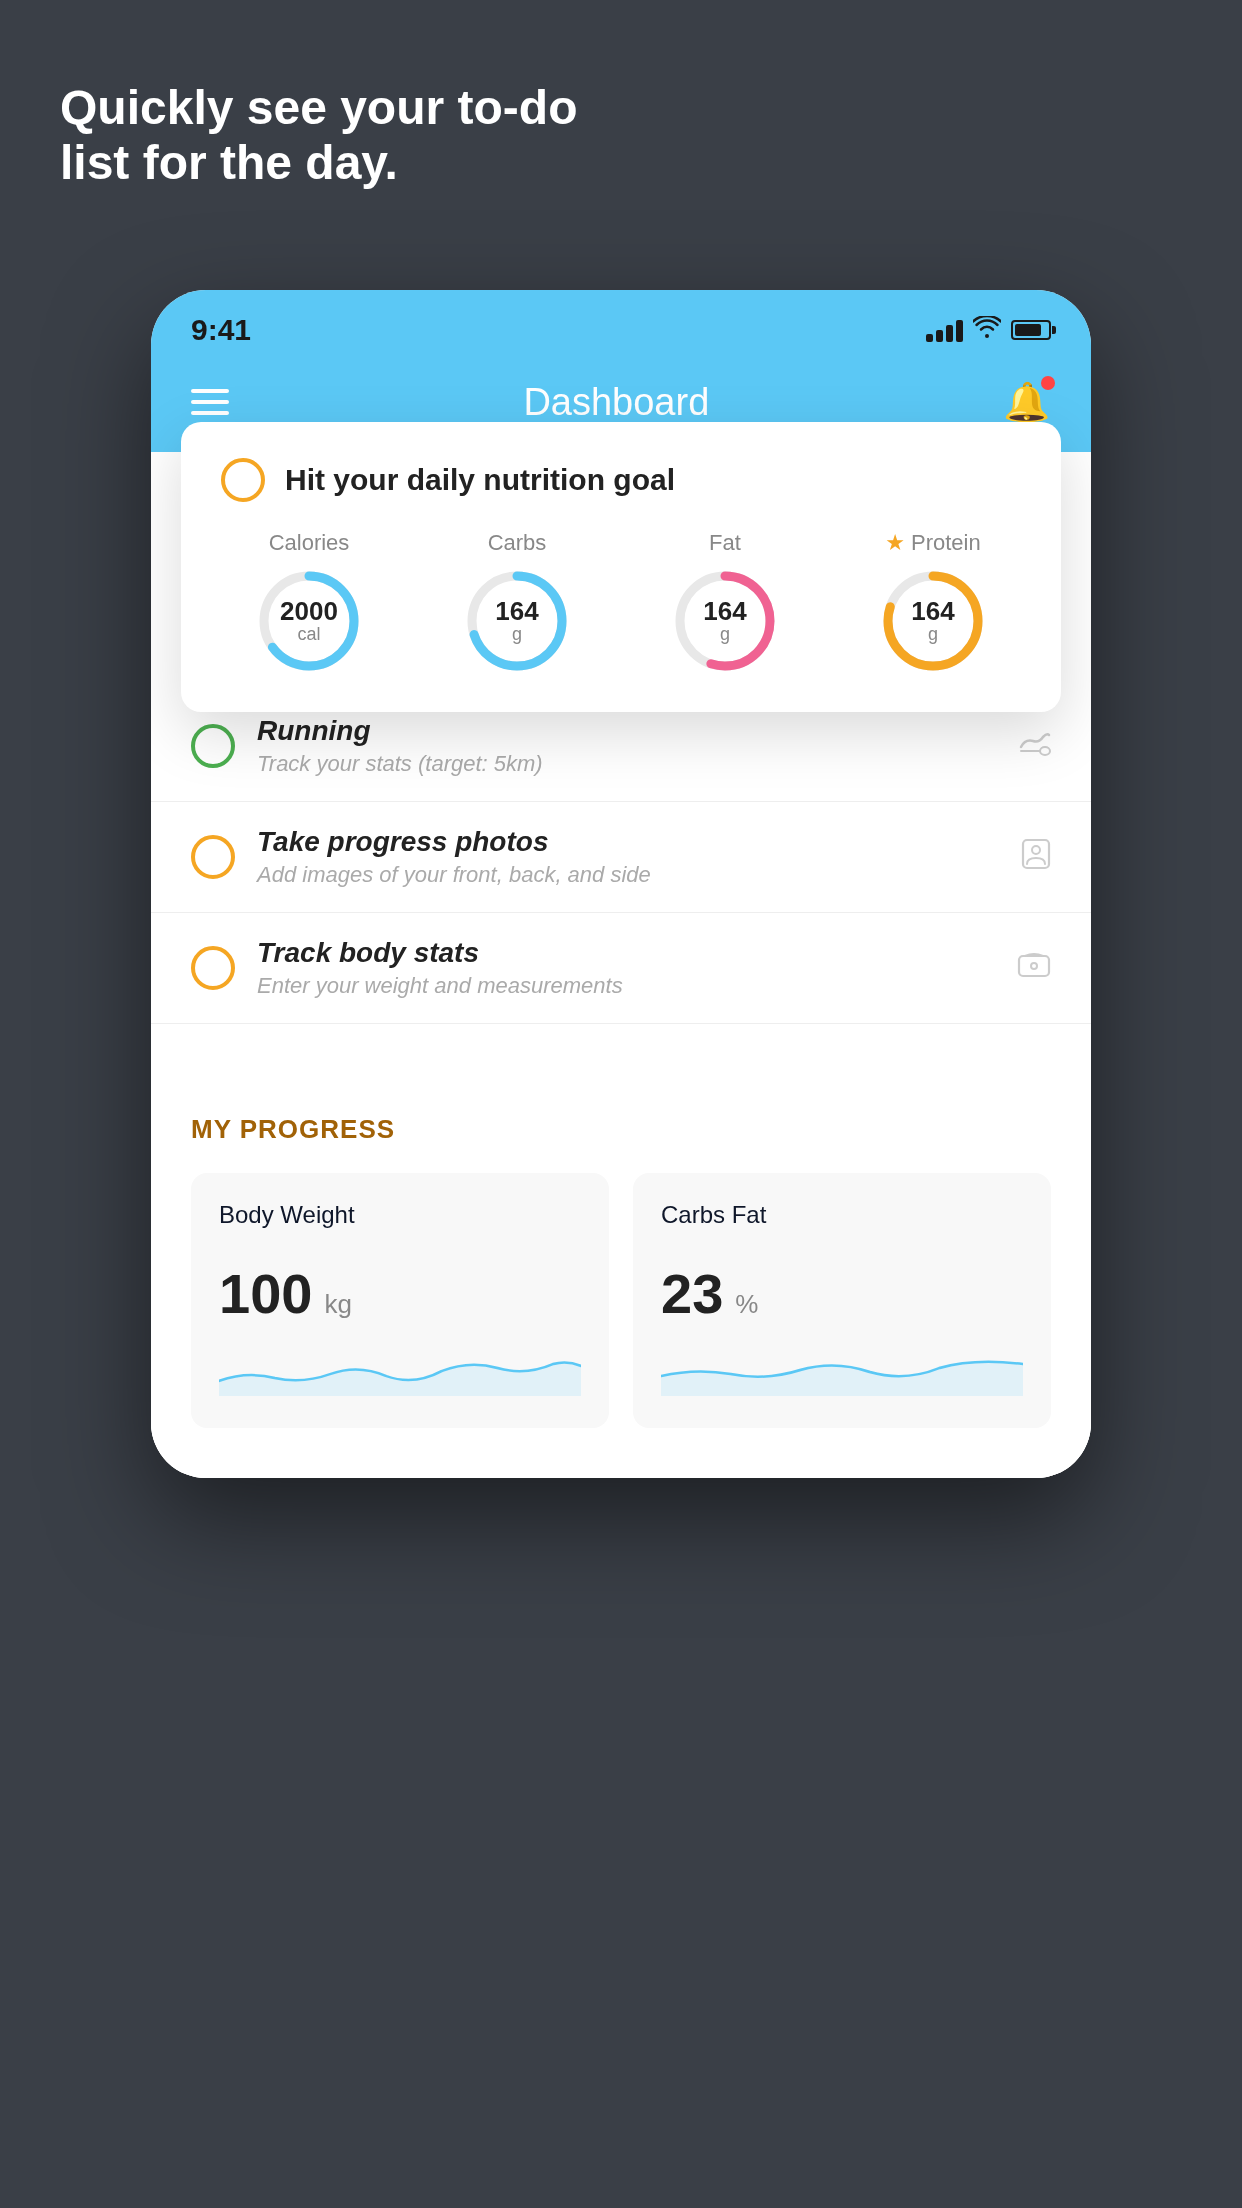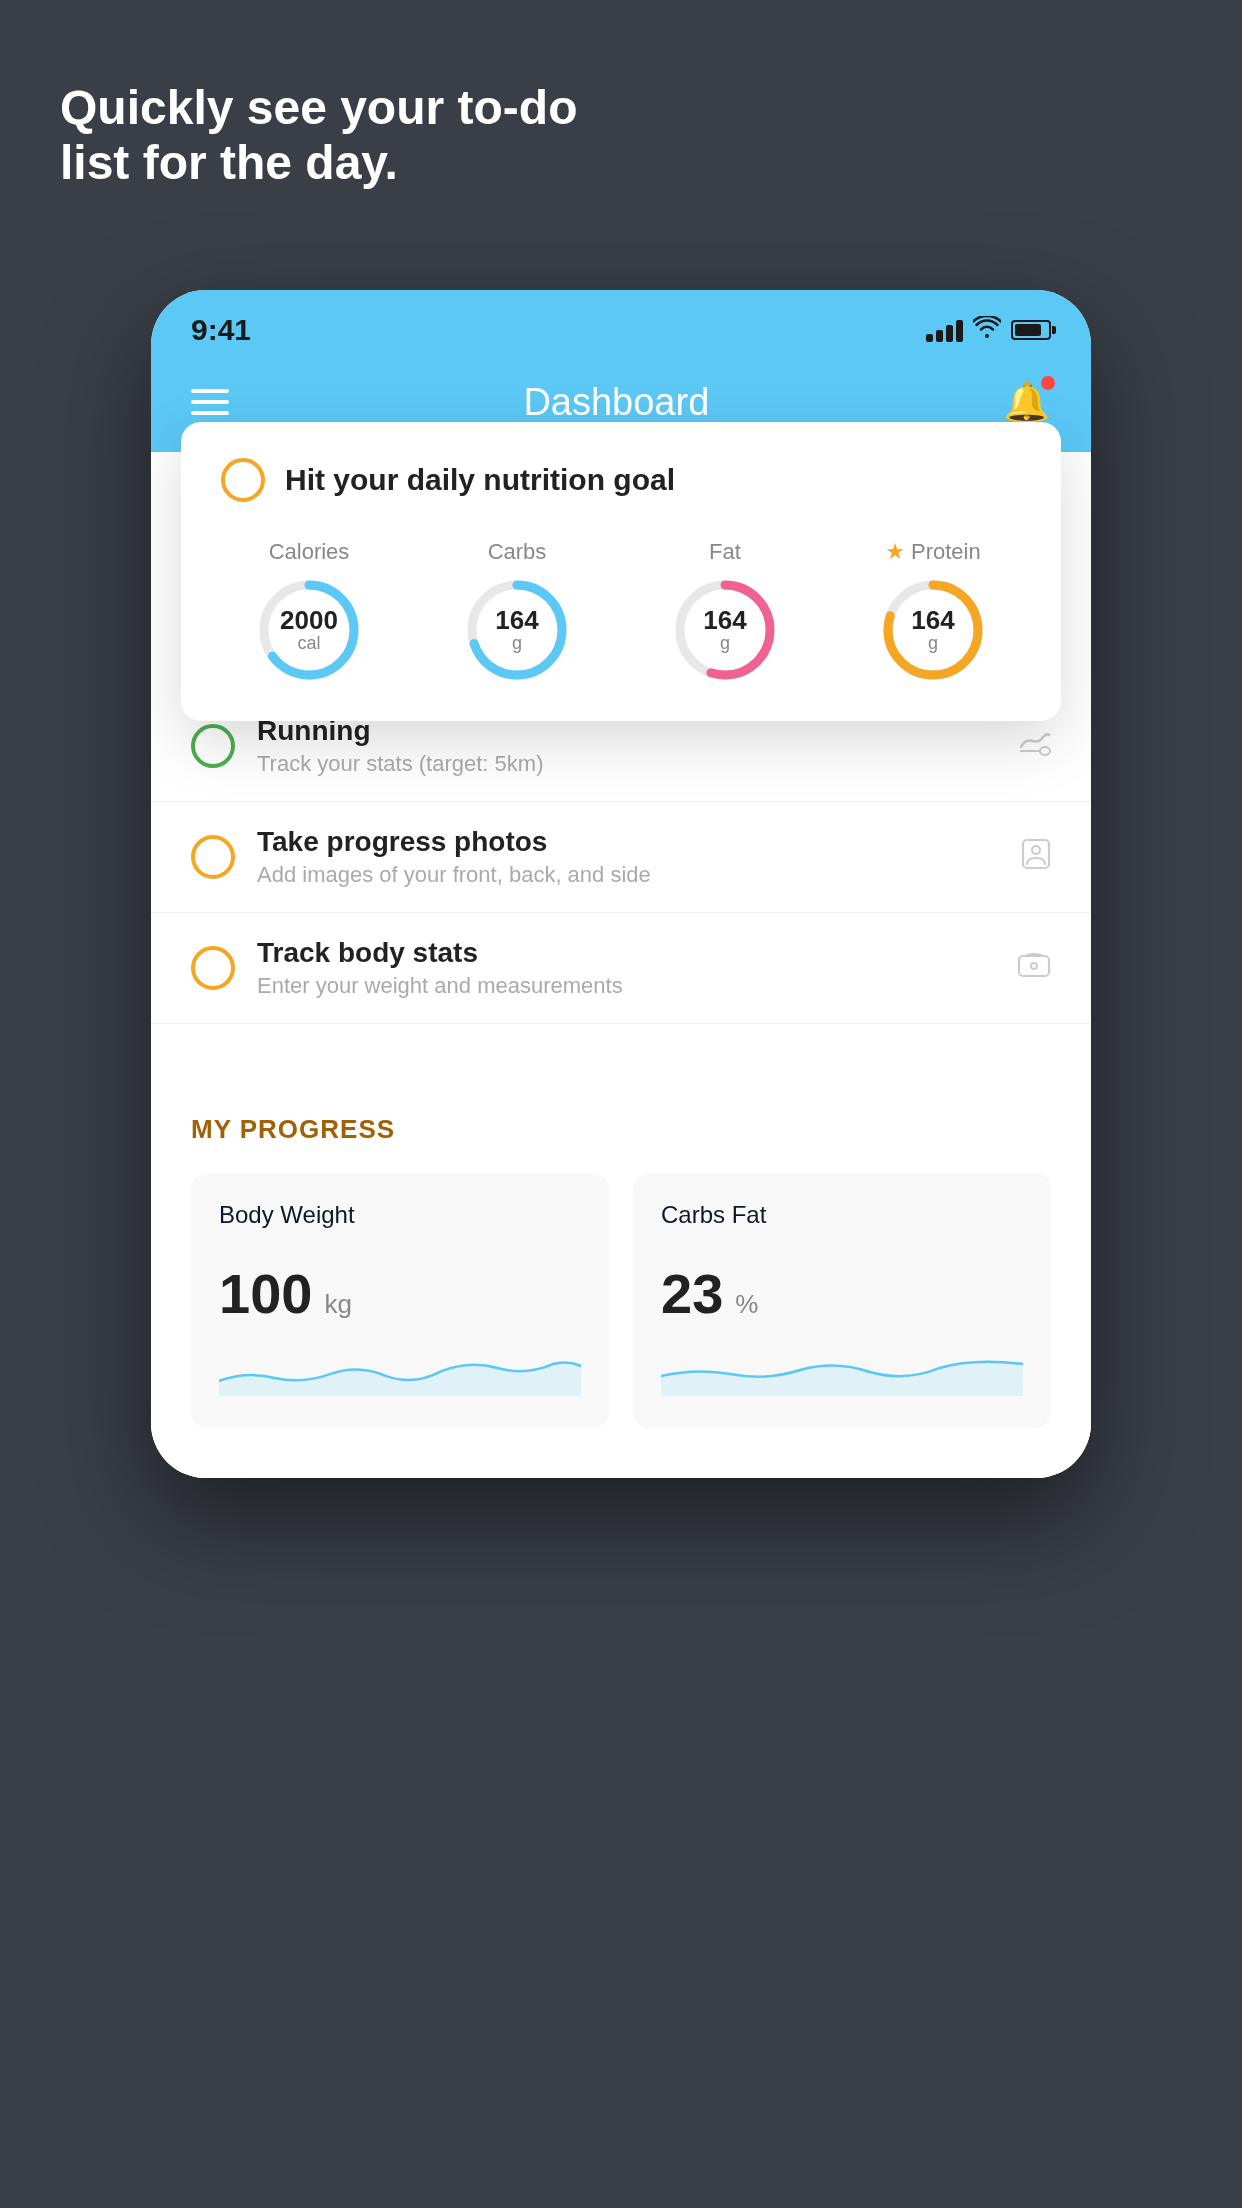--- a/index.html
+++ b/index.html
@@ -176,21 +176,21 @@
       background: white;
       border-radius: 20px;
       padding: 36px 40px;
       box-shadow: 0 20px 60px rgba(0,0,0,0.15);
       z-index: 10;
     }
     .card-header {
       display: flex;
       align-items: center;
       gap: 20px;
-      margin-bottom: 37px;
+      margin-bottom: 28px;
     }
     .circle-check {
       width: 44px;
       height: 44px;
       border-radius: 50%;
       border: 4px solid #f5a623;
       background: transparent;
       flex-shrink: 0;
     }
     .card-title {
@@ -245,20 +245,21 @@
       line-height: 1;
     }
     .ring-unit {
       font-size: 18px;
       color: #888;
     }
 
     
     .todo-items-area {
       margin-top: 160px;
+      font-style: italic;
     }
     .todo-item {
       display: flex;
       align-items: center;
       padding: 24px 40px;
       border-bottom: 1px solid #eee;
       gap: 22px;
     }
     .todo-circle {
       width: 44px;

